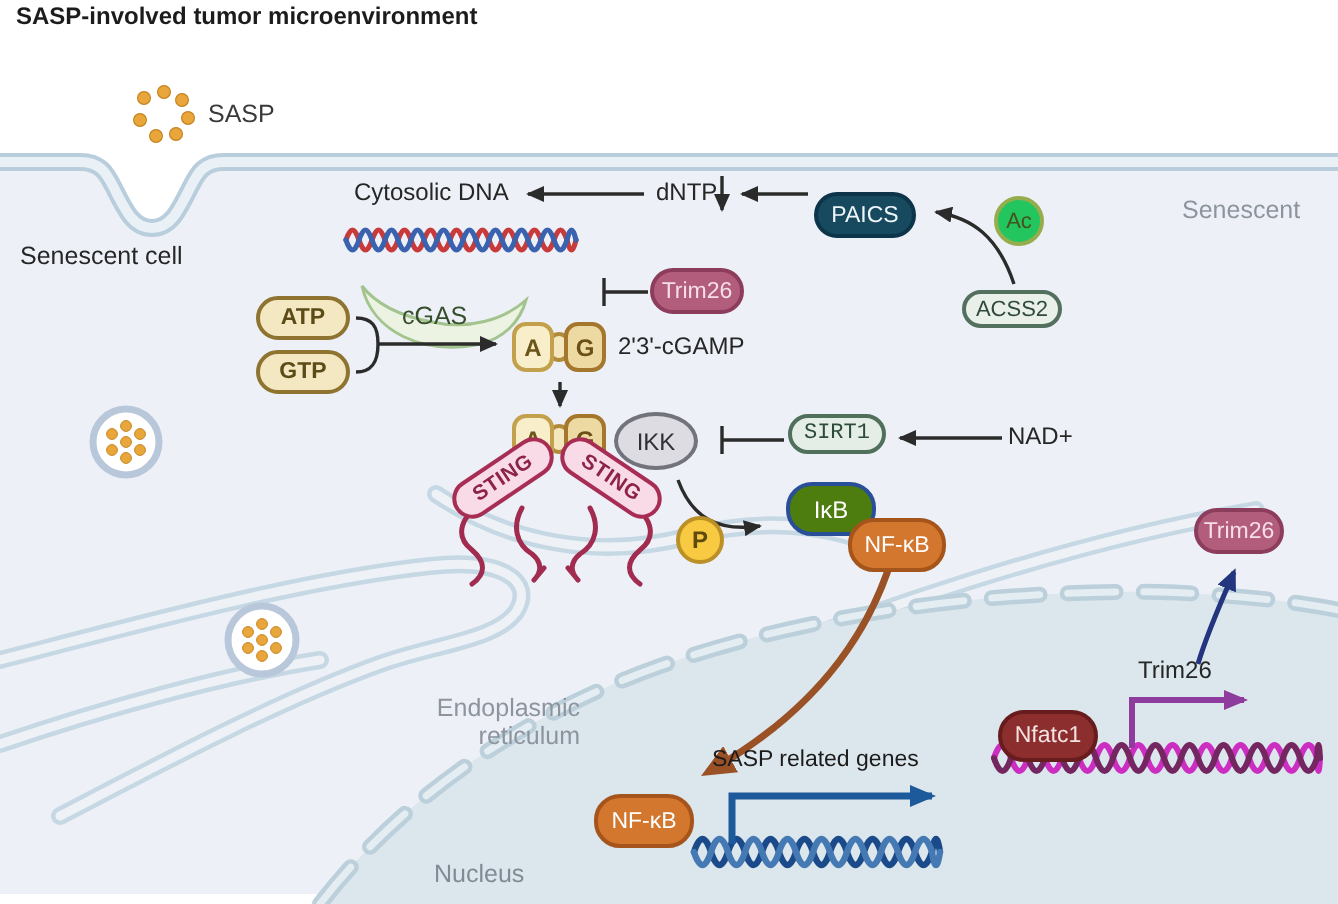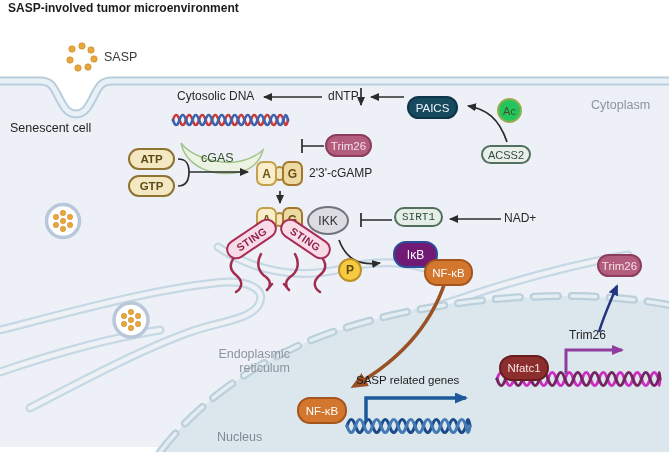--- a/index.html
+++ b/index.html
@@ -28,21 +28,21 @@
   .nt-link{position:absolute;z-index:2;box-sizing:border-box;width:11px;height:15px;border-radius:6px;
        border:2px solid #b08c3a;background:#f4e6bd;}
   .sting{position:absolute;z-index:3;box-sizing:border-box;width:57px;height:20px;border-radius:10px;
        display:flex;align-items:center;justify-content:center;background:#f9dbe7;border:2px solid #a82d55;
        color:#8d2349;font-size:10.5px;font-weight:bold;letter-spacing:.3px;}
   .sting-l{left:223px;top:229px;transform:rotate(-34deg);}
   .sting-r{left:277px;top:229px;transform:rotate(34deg);}
   .ikk{left:307px;top:206px;width:42px;height:29px;border-radius:50%;background:#dcdce2;border-color:#73737d;color:#2f2f35;font-size:12px;}
   .sirt1{left:394px;top:207px;width:49px;height:20px;border-radius:10px;background:#e4eee7;border-color:#50705c;color:#2e4b3a;font-size:11px;font-family:Liberation Mono, monospace;}
   .pcirc{left:338px;top:258px;width:24px;height:24px;border-radius:50%;background:#f7ca41;border-color:#bb9026;color:#5f4a0d;font-weight:bold;font-size:12px;}
-  .ikb{left:393px;top:241px;width:45px;height:27px;border-radius:13px;background:#701a75;border-color:#2a4f99;color:#fff;font-size:12px;z-index:3;}
+  .ikb{left:393px;top:241px;width:45px;height:27px;border-radius:13px;background:#4d7c0f;border-color:#2a4f99;color:#fff;font-size:12px;z-index:3;}
   .nfkb{background:#d3762e;border-color:#a5551b;color:#fff;font-size:11.5px;z-index:4;}
   .nfkb-cy{left:424px;top:259px;width:49px;height:27px;border-radius:13px;}
   .nfkb-nu{left:297px;top:397px;width:50px;height:27px;border-radius:13px;}
   .nfatc1{left:499px;top:355px;width:50px;height:26px;border-radius:13px;background:#8d2e2e;border-color:#671d1d;color:#f5e3e3;font-size:11.5px;}
   .cgas-lbl{left:201px;top:151px;color:#374e2c;font-size:12.5px;z-index:3;}
 </style>
 </head>
 <body>
 
 <div id="stage">
@@ -173,21 +173,21 @@
     <path d="M 448,272 C 438,310 414,352 354,386" stroke="#9a5126" stroke-width="3.5" marker-end="url(#mk-brown)"></path>
     <path d="M 366,422 L 366,398 L 466,398" stroke="#1d5a9b" stroke-width="3.5" marker-end="url(#mk-blue)"></path>
     <path d="M 566,374 L 566,350 L 622,350" stroke="#8e3d9e" stroke-width="3" marker-end="url(#mk-purple)"></path>
     <path d="M 599,332 C 603,318 610,302 617,286" stroke="#24357f" stroke-width="2.5" marker-end="url(#mk-navy)"></path>
   </g>
 </svg>
 
 <div class="lbl title" style="left:8px;top:2px;">SASP-involved tumor microenvironment</div>
 <div class="lbl" style="left:104px;top:50px;font-size:12.5px;color:#3a3a3a;">SASP</div>
 <div class="lbl" style="left:10px;top:121px;font-size:12.5px;">Senescent cell</div>
-<div class="lbl region" style="left:591px;top:98px;">Cytoplasm</div>
+<div class="lbl region" style="left:591px;top:98px;">Senescent</div>
 <div class="lbl" style="left:177px;top:90px;">Cytosolic DNA</div>
 <div class="lbl" style="left:328px;top:90px;">dNTP</div>
 <div class="lbl" style="left:309px;top:167px;">2'3'-cGAMP</div>
 <div class="lbl" style="left:504px;top:212px;">NAD+</div>
 <div class="lbl region" style="left:170px;top:347px;width:120px;text-align:right;white-space:normal;">
   <span>Endoplasmic</span><br>
   <span>reticulum</span>
 </div>
 <div class="lbl region" style="left:217px;top:430px;color:#828b95;">Nucleus</div>
 <div class="lbl" style="left:356px;top:374px;font-size:11.5px;color:#1c1c1c;">SASP related genes</div>

